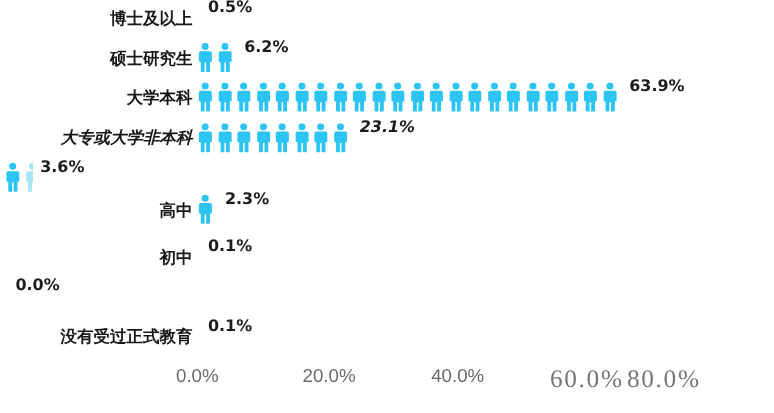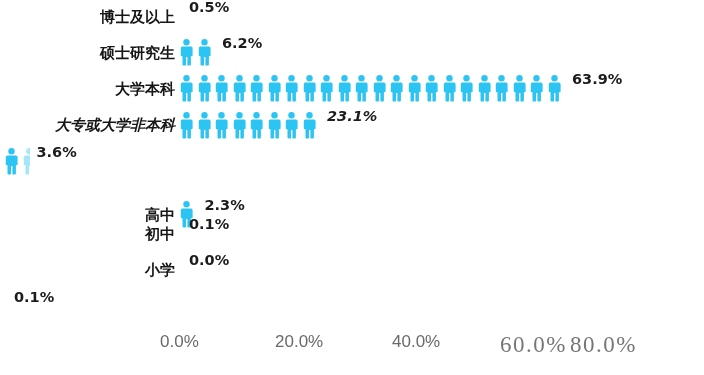--- a/index.html
+++ b/index.html
@@ -351,21 +351,21 @@
             <span class="person partial" style="width: 7px;">
               <svg viewBox="0 0 13 27" xmlns="http://www.w3.org/2000/svg" aria-hidden="true">
                 <circle cx="6.5" cy="3.2" r="3.2" fill="#2BC4F3"></circle>
                 <path d="M2.0 7.6 h9.0 a1.6 1.6 0 0 1 1.6 1.6 v7.0 a1.1 1.1 0 0 1 -1.1 1.1 h-0.6 v8.2 a0.9 0.9 0 0 1 -0.9 0.9 h-2.0 a0.6 0.6 0 0 1 -0.6 -0.6 v-7.9 h-1.4 v7.9 a0.6 0.6 0 0 1 -0.6 0.6 h-2.0 a0.9 0.9 0 0 1 -0.9 -0.9 v-8.2 h-0.6 a1.1 1.1 0 0 1 -1.1 -1.1 v-7.0 a1.6 1.6 0 0 1 1.6 -1.6 z" fill="#2BC4F3"></path>
               </svg>
             </span>
           </div>
           <div class="value-label">3.6%</div>
         </div>
       </div>
-      <div class="row" style="top: 198px;">
+      <div class="row" style="top: 174px;">
         <div class="cat-label">高中</div>
         <div class="bar-area">
           <div class="icons">
             <span class="person">
               <svg viewBox="0 0 13 27" xmlns="http://www.w3.org/2000/svg" aria-hidden="true">
                 <circle cx="6.5" cy="3.2" r="3.2" fill="#2BC4F3"></circle>
                 <path d="M2.0 7.6 h9.0 a1.6 1.6 0 0 1 1.6 1.6 v7.0 a1.1 1.1 0 0 1 -1.1 1.1 h-0.6 v8.2 a0.9 0.9 0 0 1 -0.9 0.9 h-2.0 a0.6 0.6 0 0 1 -0.6 -0.6 v-7.9 h-1.4 v7.9 a0.6 0.6 0 0 1 -0.6 0.6 h-2.0 a0.9 0.9 0 0 1 -0.9 -0.9 v-8.2 h-0.6 a1.1 1.1 0 0 1 -1.1 -1.1 v-7.0 a1.6 1.6 0 0 1 1.6 -1.6 z" fill="#2BC4F3"></path>
               </svg>
             </span>
           </div>
@@ -373,27 +373,27 @@
         </div>
       </div>
       <div class="row" style="top: 217.2px;">
         <div class="cat-label">初中</div>
         <div class="bar-area">
           <div class="icons"></div>
           <div class="value-label" style="margin-left: 9px;">0.1%</div>
         </div>
       </div>
       <div class="row" style="top: 253.4px;">
-        <div class="cat-label">小学</div>
         <div class="bar-area">
           <div class="icons"></div>
           <div class="value-label" style="margin-left: 9px;">0.0%</div>
         </div>
       </div>
       <div class="row" style="top: 289.6px;">
+        <div class="cat-label">没有受过正式教育</div>
         <div class="bar-area">
           <div class="icons"></div>
           <div class="value-label" style="margin-left: 9px;">0.1%</div>
         </div>
       </div>
     </div>
 
   <div id="x-axis">
       <div class="tick" style="left: 160px;">0.0%</div>
       <div class="tick" style="left: 275px;">20.0%</div>

